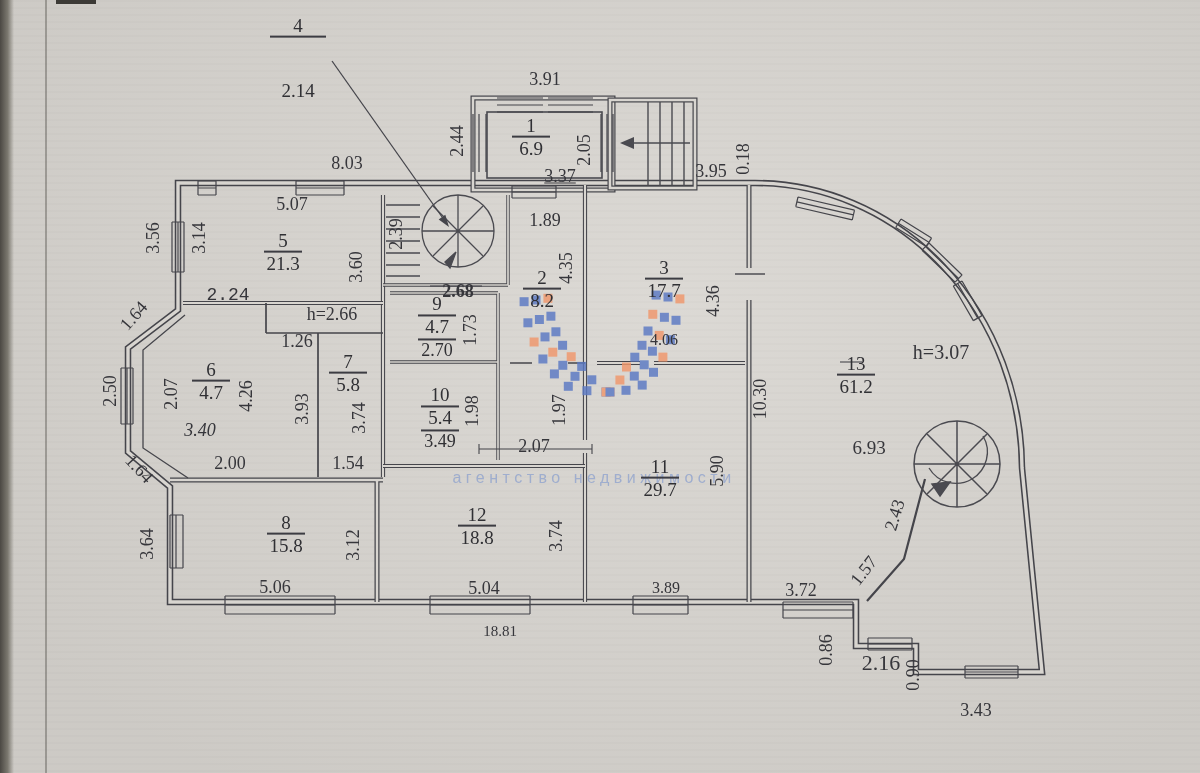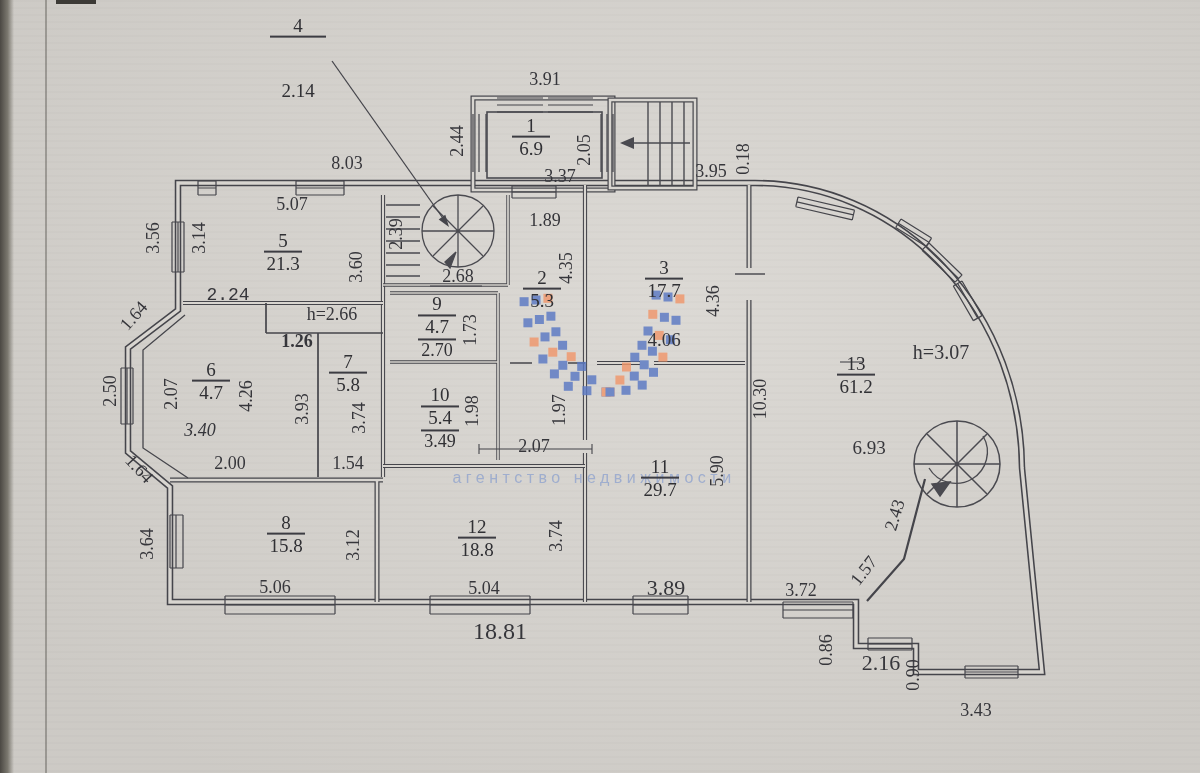--- a/index.html
+++ b/index.html
@@ -204,76 +204,76 @@
     <span class="bar"></span>
     <span class="av">2.14</span>
   </div>
 
   <div id="labels">
       <div class="dim" style="left: 347px; top: 163px; font-size: 18px; transform: translate(-50%, -50%) rotate(0deg);">8.03</div>
       <div class="dim" style="left: 292px; top: 204px; font-size: 18px; transform: translate(-50%, -50%) rotate(0deg);">5.07</div>
       <div class="dim" style="left: 545px; top: 79px; font-size: 18px; transform: translate(-50%, -50%) rotate(0deg);">3.91</div>
       <div class="dim" style="left: 457px; top: 141px; font-size: 18px; transform: translate(-50%, -50%) rotate(-90deg);">2.44</div>
       <div class="dim" style="left: 584px; top: 150px; font-size: 18px; transform: translate(-50%, -50%) rotate(-90deg);">2.05</div>
-      <div class="dim" style="left: 560px; top: 176px; font-size: 18px; transform: translate(-50%, -50%) rotate(0deg);">3.37</div>
+      <div class="dim" style="left: 560px; top: 176px; font-size: 18px; transform: translate(-50%, -50%) rotate(0deg); text-decoration: underline;">3.37</div>
       <div class="dim" style="left: 711px; top: 171px; font-size: 18px; transform: translate(-50%, -50%) rotate(0deg);">3.95</div>
       <div class="dim" style="left: 743px; top: 159px; font-size: 18px; transform: translate(-50%, -50%) rotate(-90deg);">0.18</div>
       <div class="dim" style="left: 545px; top: 220px; font-size: 18px; transform: translate(-50%, -50%) rotate(0deg);">1.89</div>
       <div class="dim" style="left: 396px; top: 234px; font-size: 18px; transform: translate(-50%, -50%) rotate(-90deg);">2.39</div>
-      <div class="dim" style="left: 458px; top: 276px; font-size: 18px; transform: translate(-50%, -50%) rotate(0deg);">2.68</div>
+      <div class="dim" style="left: 458px; top: 291px; font-size: 18px; transform: translate(-50%, -50%) rotate(0deg); font-weight: bold;">2.68</div>
       <div class="dim" style="left: 566px; top: 268px; font-size: 18px; transform: translate(-50%, -50%) rotate(-90deg);">4.35</div>
       <div class="dim" style="left: 153px; top: 238px; font-size: 18px; transform: translate(-50%, -50%) rotate(-90deg);">3.56</div>
       <div class="dim" style="left: 199px; top: 238px; font-size: 18px; transform: translate(-50%, -50%) rotate(-90deg);">3.14</div>
       <div class="dim" style="left: 228px; top: 295px; font-size: 18px; transform: translate(-50%, -50%) rotate(0deg); font-family: Liberation Mono, monospace;">2.24</div>
       <div class="dim" style="left: 356px; top: 267px; font-size: 18px; transform: translate(-50%, -50%) rotate(-90deg);">3.60</div>
       <div class="dim" style="left: 332px; top: 314px; font-size: 18px; transform: translate(-50%, -50%) rotate(0deg);">h=2.66</div>
-      <div class="dim" style="left: 297px; top: 341px; font-size: 18px; transform: translate(-50%, -50%) rotate(0deg); font-weight: bold;">1.26</div>
+      <div class="dim" style="left: 297px; top: 341px; font-size: 18px; transform: translate(-50%, -50%) rotate(0deg);">1.26</div>
       <div class="dim" style="left: 470px; top: 330px; font-size: 18px; transform: translate(-50%, -50%) rotate(-90deg);">1.73</div>
       <div class="dim" style="left: 110px; top: 391px; font-size: 18px; transform: translate(-50%, -50%) rotate(-90deg);">2.50</div>
       <div class="dim" style="left: 171px; top: 394px; font-size: 18px; transform: translate(-50%, -50%) rotate(-90deg);">2.07</div>
       <div class="dim" style="left: 246px; top: 396px; font-size: 18px; transform: translate(-50%, -50%) rotate(-90deg);">4.26</div>
       <div class="dim" style="left: 302px; top: 409px; font-size: 18px; transform: translate(-50%, -50%) rotate(-90deg);">3.93</div>
       <div class="dim" style="left: 200px; top: 430px; font-size: 18px; transform: translate(-50%, -50%) rotate(0deg); font-style: italic;">3.40</div>
       <div class="dim" style="left: 359px; top: 418px; font-size: 18px; transform: translate(-50%, -50%) rotate(-90deg);">3.74</div>
       <div class="dim" style="left: 472px; top: 411px; font-size: 18px; transform: translate(-50%, -50%) rotate(-90deg);">1.98</div>
       <div class="dim" style="left: 559px; top: 410px; font-size: 18px; transform: translate(-50%, -50%) rotate(-90deg);">1.97</div>
       <div class="dim" style="left: 534px; top: 446px; font-size: 18px; transform: translate(-50%, -50%) rotate(0deg);">2.07</div>
       <div class="dim" style="left: 230px; top: 463px; font-size: 18px; transform: translate(-50%, -50%) rotate(0deg);">2.00</div>
       <div class="dim" style="left: 348px; top: 463px; font-size: 18px; transform: translate(-50%, -50%) rotate(0deg);">1.54</div>
       <div class="dim" style="left: 134px; top: 316px; font-size: 18px; transform: translate(-50%, -50%) rotate(-49deg);">1.64</div>
       <div class="dim" style="left: 139px; top: 469px; font-size: 18px; transform: translate(-50%, -50%) rotate(47deg);">1.64</div>
       <div class="dim" style="left: 713px; top: 301px; font-size: 18px; transform: translate(-50%, -50%) rotate(-90deg);">4.36</div>
-      <div class="dim" style="left: 664px; top: 340px; font-size: 19px; transform: translate(-50%, -50%) rotate(0deg);">4.06</div>
+      <div class="dim" style="left: 664px; top: 340px; font-size: 16px; transform: translate(-50%, -50%) rotate(0deg);">4.06</div>
       <div class="dim" style="left: 760px; top: 399px; font-size: 18px; transform: translate(-50%, -50%) rotate(-90deg);">10.30</div>
       <div class="dim" style="left: 717px; top: 471px; font-size: 18px; transform: translate(-50%, -50%) rotate(-90deg);">5.90</div>
       <div class="dim" style="left: 941px; top: 352px; font-size: 20px; transform: translate(-50%, -50%) rotate(0deg);">h=3.07</div>
       <div class="dim" style="left: 869px; top: 448px; font-size: 19px; transform: translate(-50%, -50%) rotate(0deg);">6.93</div>
       <div class="dim" style="left: 147px; top: 544px; font-size: 18px; transform: translate(-50%, -50%) rotate(-90deg);">3.64</div>
       <div class="dim" style="left: 353px; top: 545px; font-size: 18px; transform: translate(-50%, -50%) rotate(-90deg);">3.12</div>
       <div class="dim" style="left: 556px; top: 536px; font-size: 18px; transform: translate(-50%, -50%) rotate(-90deg);">3.74</div>
       <div class="dim" style="left: 275px; top: 587px; font-size: 18px; transform: translate(-50%, -50%) rotate(0deg);">5.06</div>
       <div class="dim" style="left: 484px; top: 588px; font-size: 18px; transform: translate(-50%, -50%) rotate(0deg);">5.04</div>
-      <div class="dim" style="left: 666px; top: 588px; font-size: 22px; transform: translate(-50%, -50%) rotate(0deg); text-align: right;">3.89</div>
+      <div class="dim" style="left: 666px; top: 588px; font-size: 16px; transform: translate(-50%, -50%) rotate(0deg); text-align: right;">3.89</div>
       <div class="dim" style="left: 801px; top: 590px; font-size: 18px; transform: translate(-50%, -50%) rotate(0deg);">3.72</div>
-      <div class="dim" style="left: 500px; top: 631px; font-size: 24px; transform: translate(-50%, -50%) rotate(0deg);">18.81</div>
+      <div class="dim" style="left: 500px; top: 631px; font-size: 15px; transform: translate(-50%, -50%) rotate(0deg);">18.81</div>
       <div class="dim" style="left: 864px; top: 571px; font-size: 18px; transform: translate(-50%, -50%) rotate(-52deg);">1.57</div>
       <div class="dim" style="left: 895px; top: 515px; font-size: 18px; transform: translate(-50%, -50%) rotate(-73deg);">2.43</div>
       <div class="dim" style="left: 826px; top: 650px; font-size: 18px; transform: translate(-50%, -50%) rotate(-90deg);">0.86</div>
       <div class="dim" style="left: 881px; top: 663px; font-size: 22px; transform: translate(-50%, -50%) rotate(0deg);">2.16</div>
       <div class="dim" style="left: 913px; top: 675px; font-size: 18px; transform: translate(-50%, -50%) rotate(-90deg);">0.90</div>
       <div class="dim" style="left: 976px; top: 710px; font-size: 18px; transform: translate(-50%, -50%) rotate(0deg);">3.43</div>
       <div class="room" style="left: 531px; top: 137px;">
         <span class="rn">1</span>
         <span class="bar"></span>
         <span class="ra">6.9</span>
       </div>
       <div class="room" style="left: 542px; top: 289px;">
         <span class="rn">2</span>
         <span class="bar"></span>
-        <span class="ra">5.3</span>
+        <span class="ra">8.2</span>
       </div>
       <div class="room" style="left: 664px; top: 279px;">
         <span class="rn">3</span>
         <span class="bar"></span>
         <span class="ra">17.7</span>
       </div>
       <div class="room" style="left: 283px; top: 252px;">
         <span class="rn">5</span>
         <span class="bar"></span>
         <span class="ra">21.3</span>
@@ -305,21 +305,21 @@
         <span class="bar"></span>
         <span class="ra">5.4</span>
         <span class="bar"></span>
         <span class="rh">3.49</span>
       </div>
       <div class="room" style="left: 660px; top: 478px;">
         <span class="rn">11</span>
         <span class="bar"></span>
         <span class="ra">29.7</span>
       </div>
-      <div class="room" style="left: 477px; top: 538px; align-items: center;">
+      <div class="room" style="left: 477px; top: 526px; align-items: center;">
         <span class="rn">12</span>
         <span class="bar"></span>
         <span class="ra">18.8</span>
       </div>
       <div class="room" style="left: 856px; top: 375px;">
         <span class="rn">13</span>
         <span class="bar"></span>
         <span class="ra">61.2</span>
       </div>
     </div>

